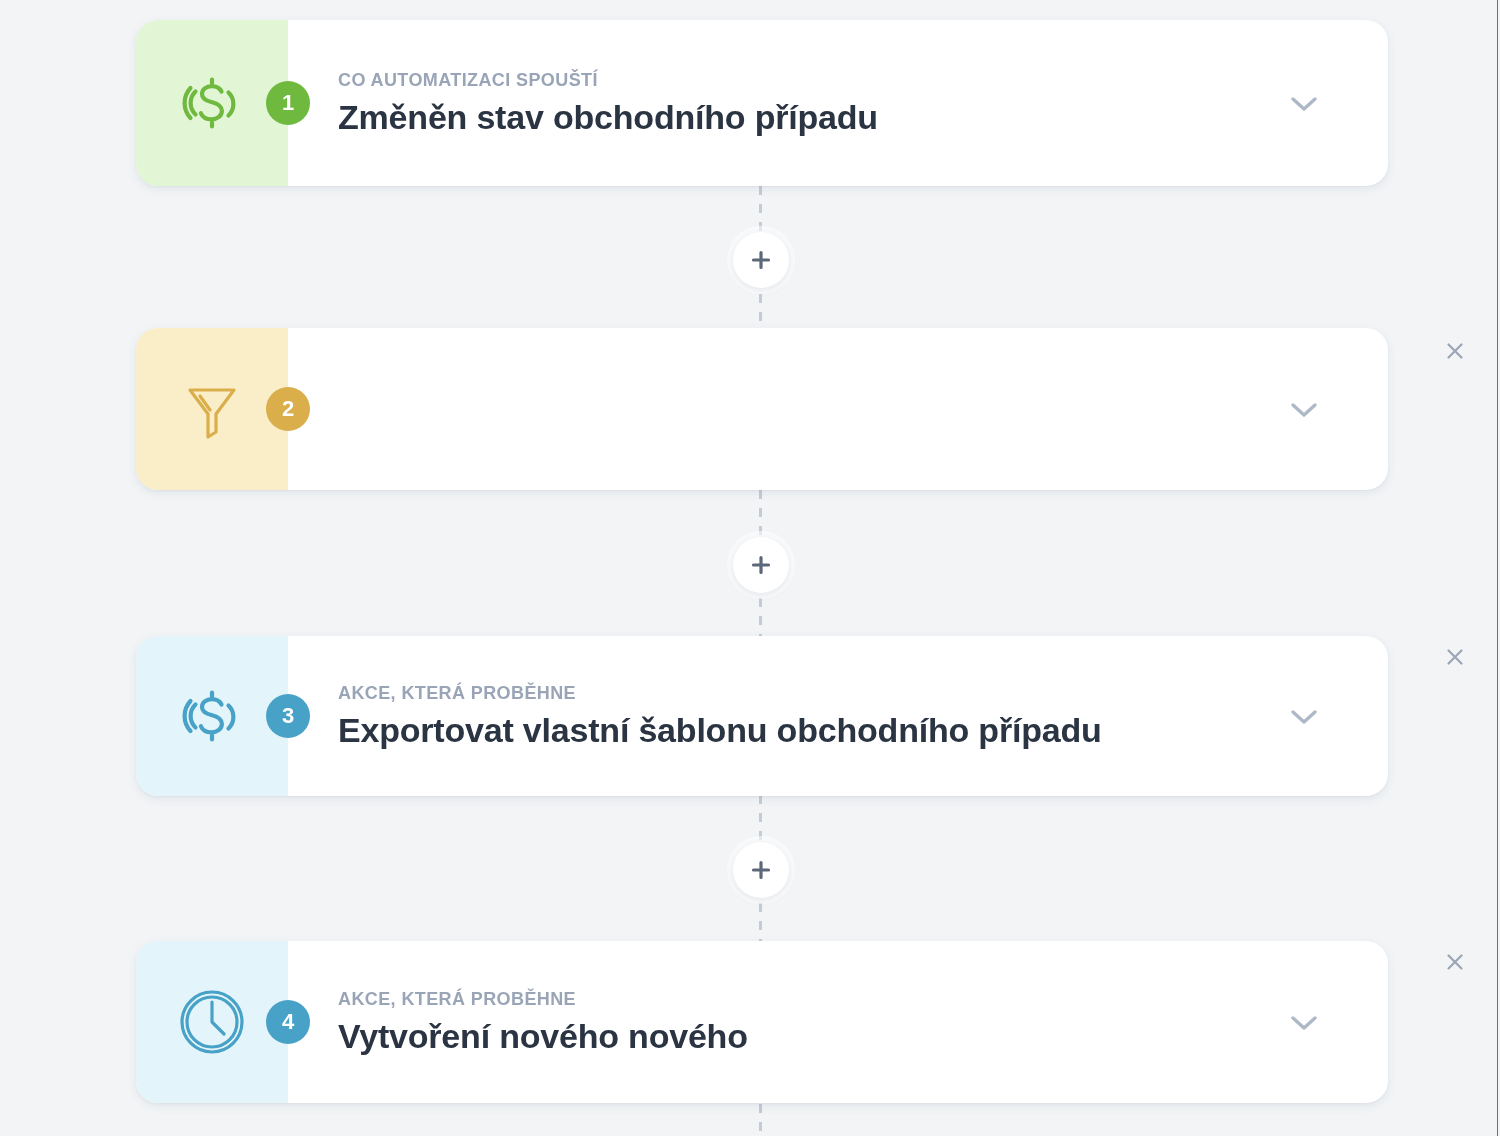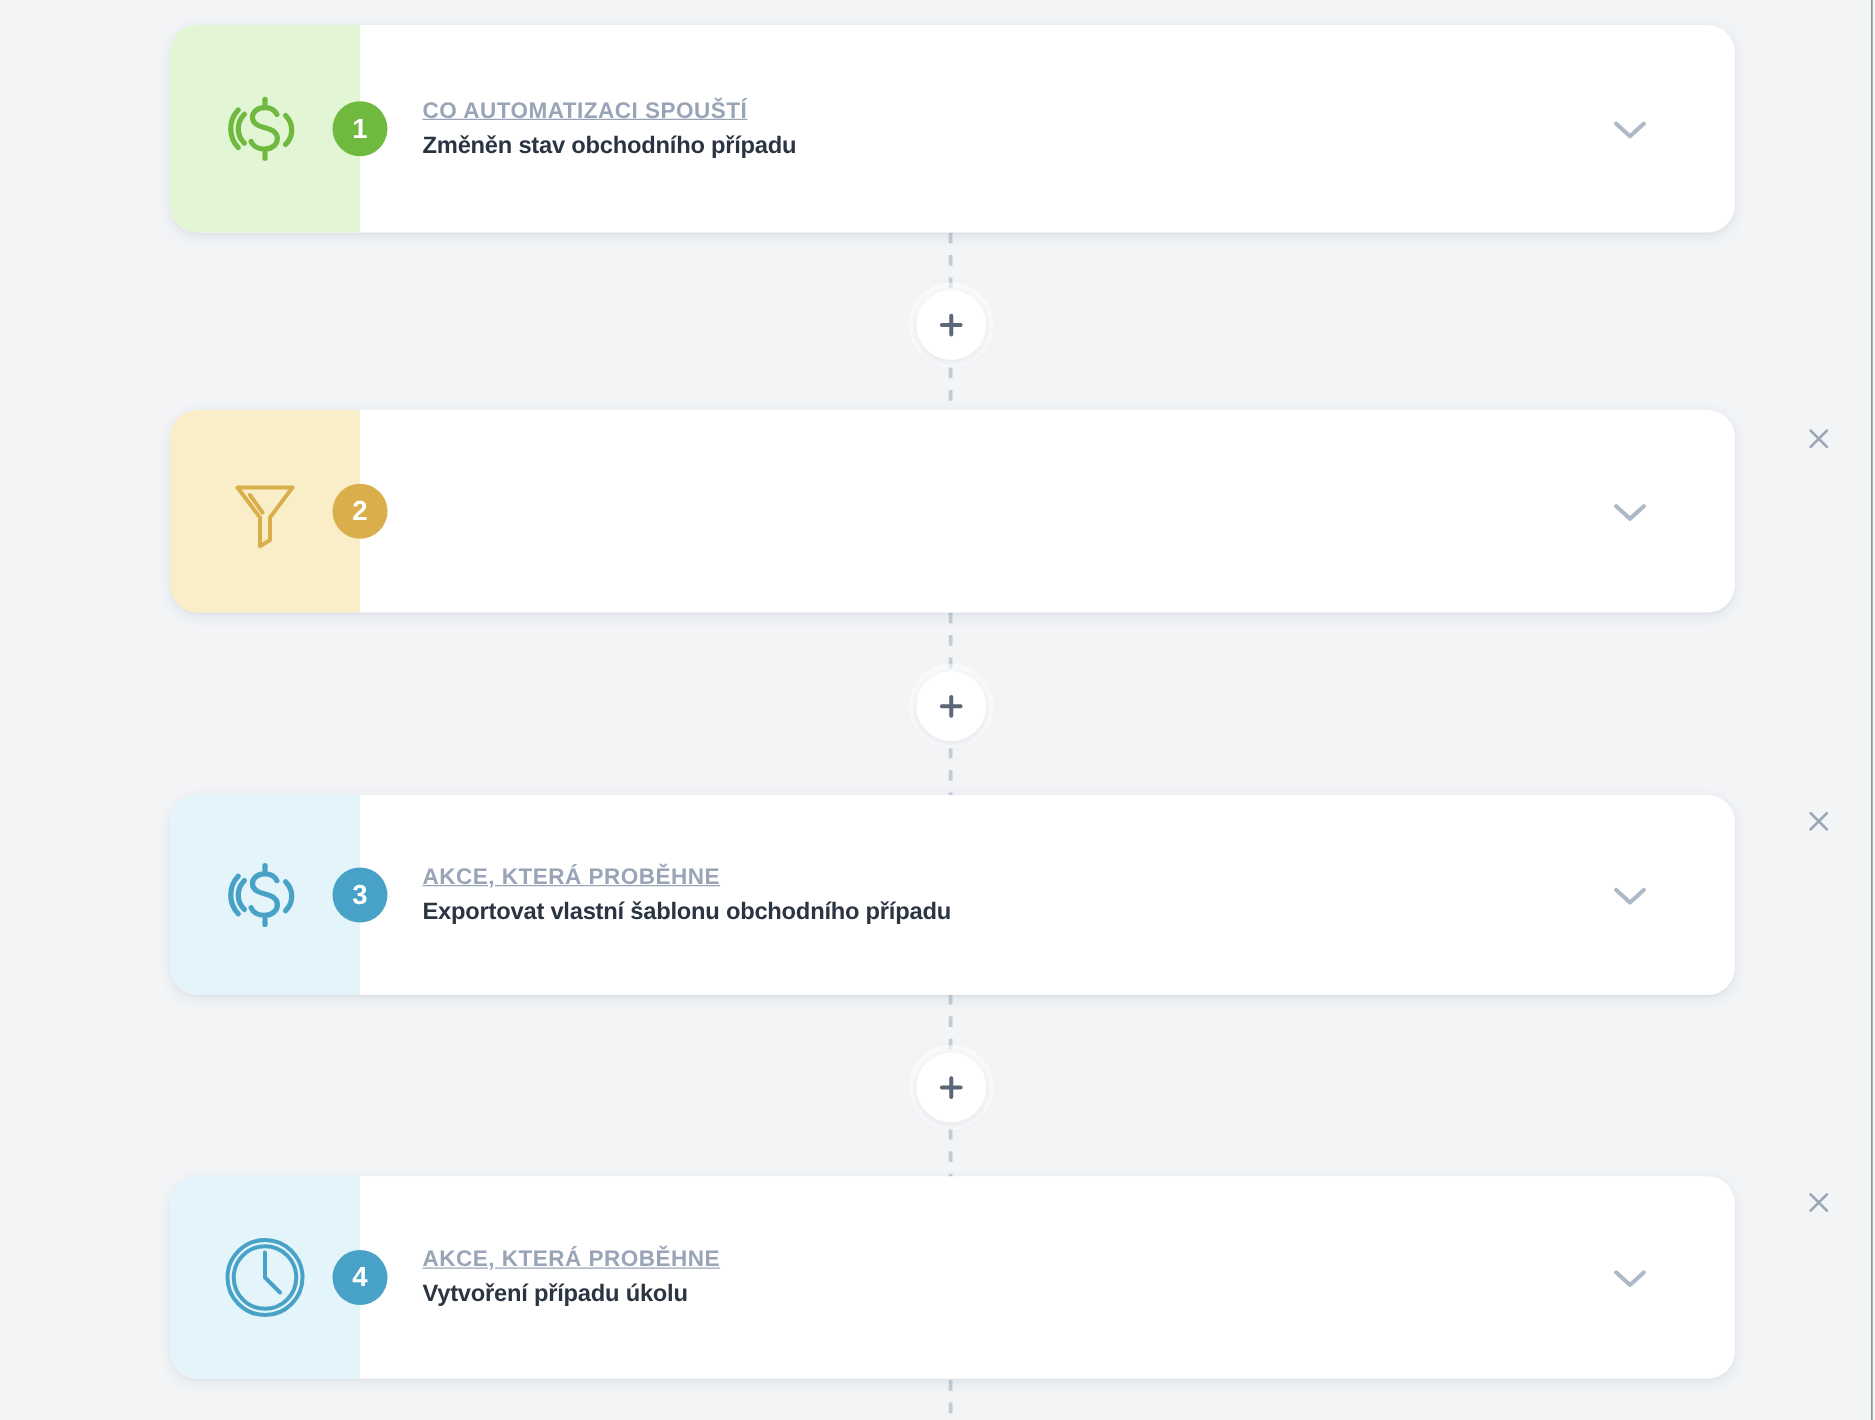--- a/index.html
+++ b/index.html
@@ -93,24 +93,23 @@
     padding-right: 20px;
   }
   .texts { display: flex; flex-direction: column; gap: 7px; }
   .eyebrow {
     font-size: 18px;
     font-weight: 600;
     letter-spacing: .4px;
     color: #99a5b7;
     text-transform: uppercase;
     white-space: nowrap;
-    text-decoration: underline;
   }
   .title {
-    font-size: 19px;
+    font-size: 34px;
     font-weight: 700;
     color: #2b3442;
     letter-spacing: -.2px;
     white-space: nowrap;
   }
 
   .chevron {
     position: absolute;
     right: 64px;
     top: 50%;
@@ -263,21 +262,21 @@
           <circle cx="37" cy="37" r="30"></circle>
           <circle cx="37" cy="37" r="25"></circle>
           <path d="M37 17v20l12 12"></path>
         </svg>
       </span>
       <span class="badge blue">4</span>
     </div>
     <div class="body">
       <div class="texts">
         <div class="eyebrow">AKCE, KTERÁ PROBĚHNE</div>
-        <div class="title">Vytvoření případu úkolu</div>
+        <div class="title">Vytvoření nového nového</div>
       </div>
     </div>
     <div class="chevron">
       <span>
         <svg class="icon-svg" width="30" height="20" viewBox="0 0 30 20" fill="none" stroke="#aeb9c7" stroke-width="3.4" stroke-linecap="round" stroke-linejoin="round">
           <path d="M4 6l11 10L26 6"></path>
         </svg>
       </span>
     </div>
   </div>

